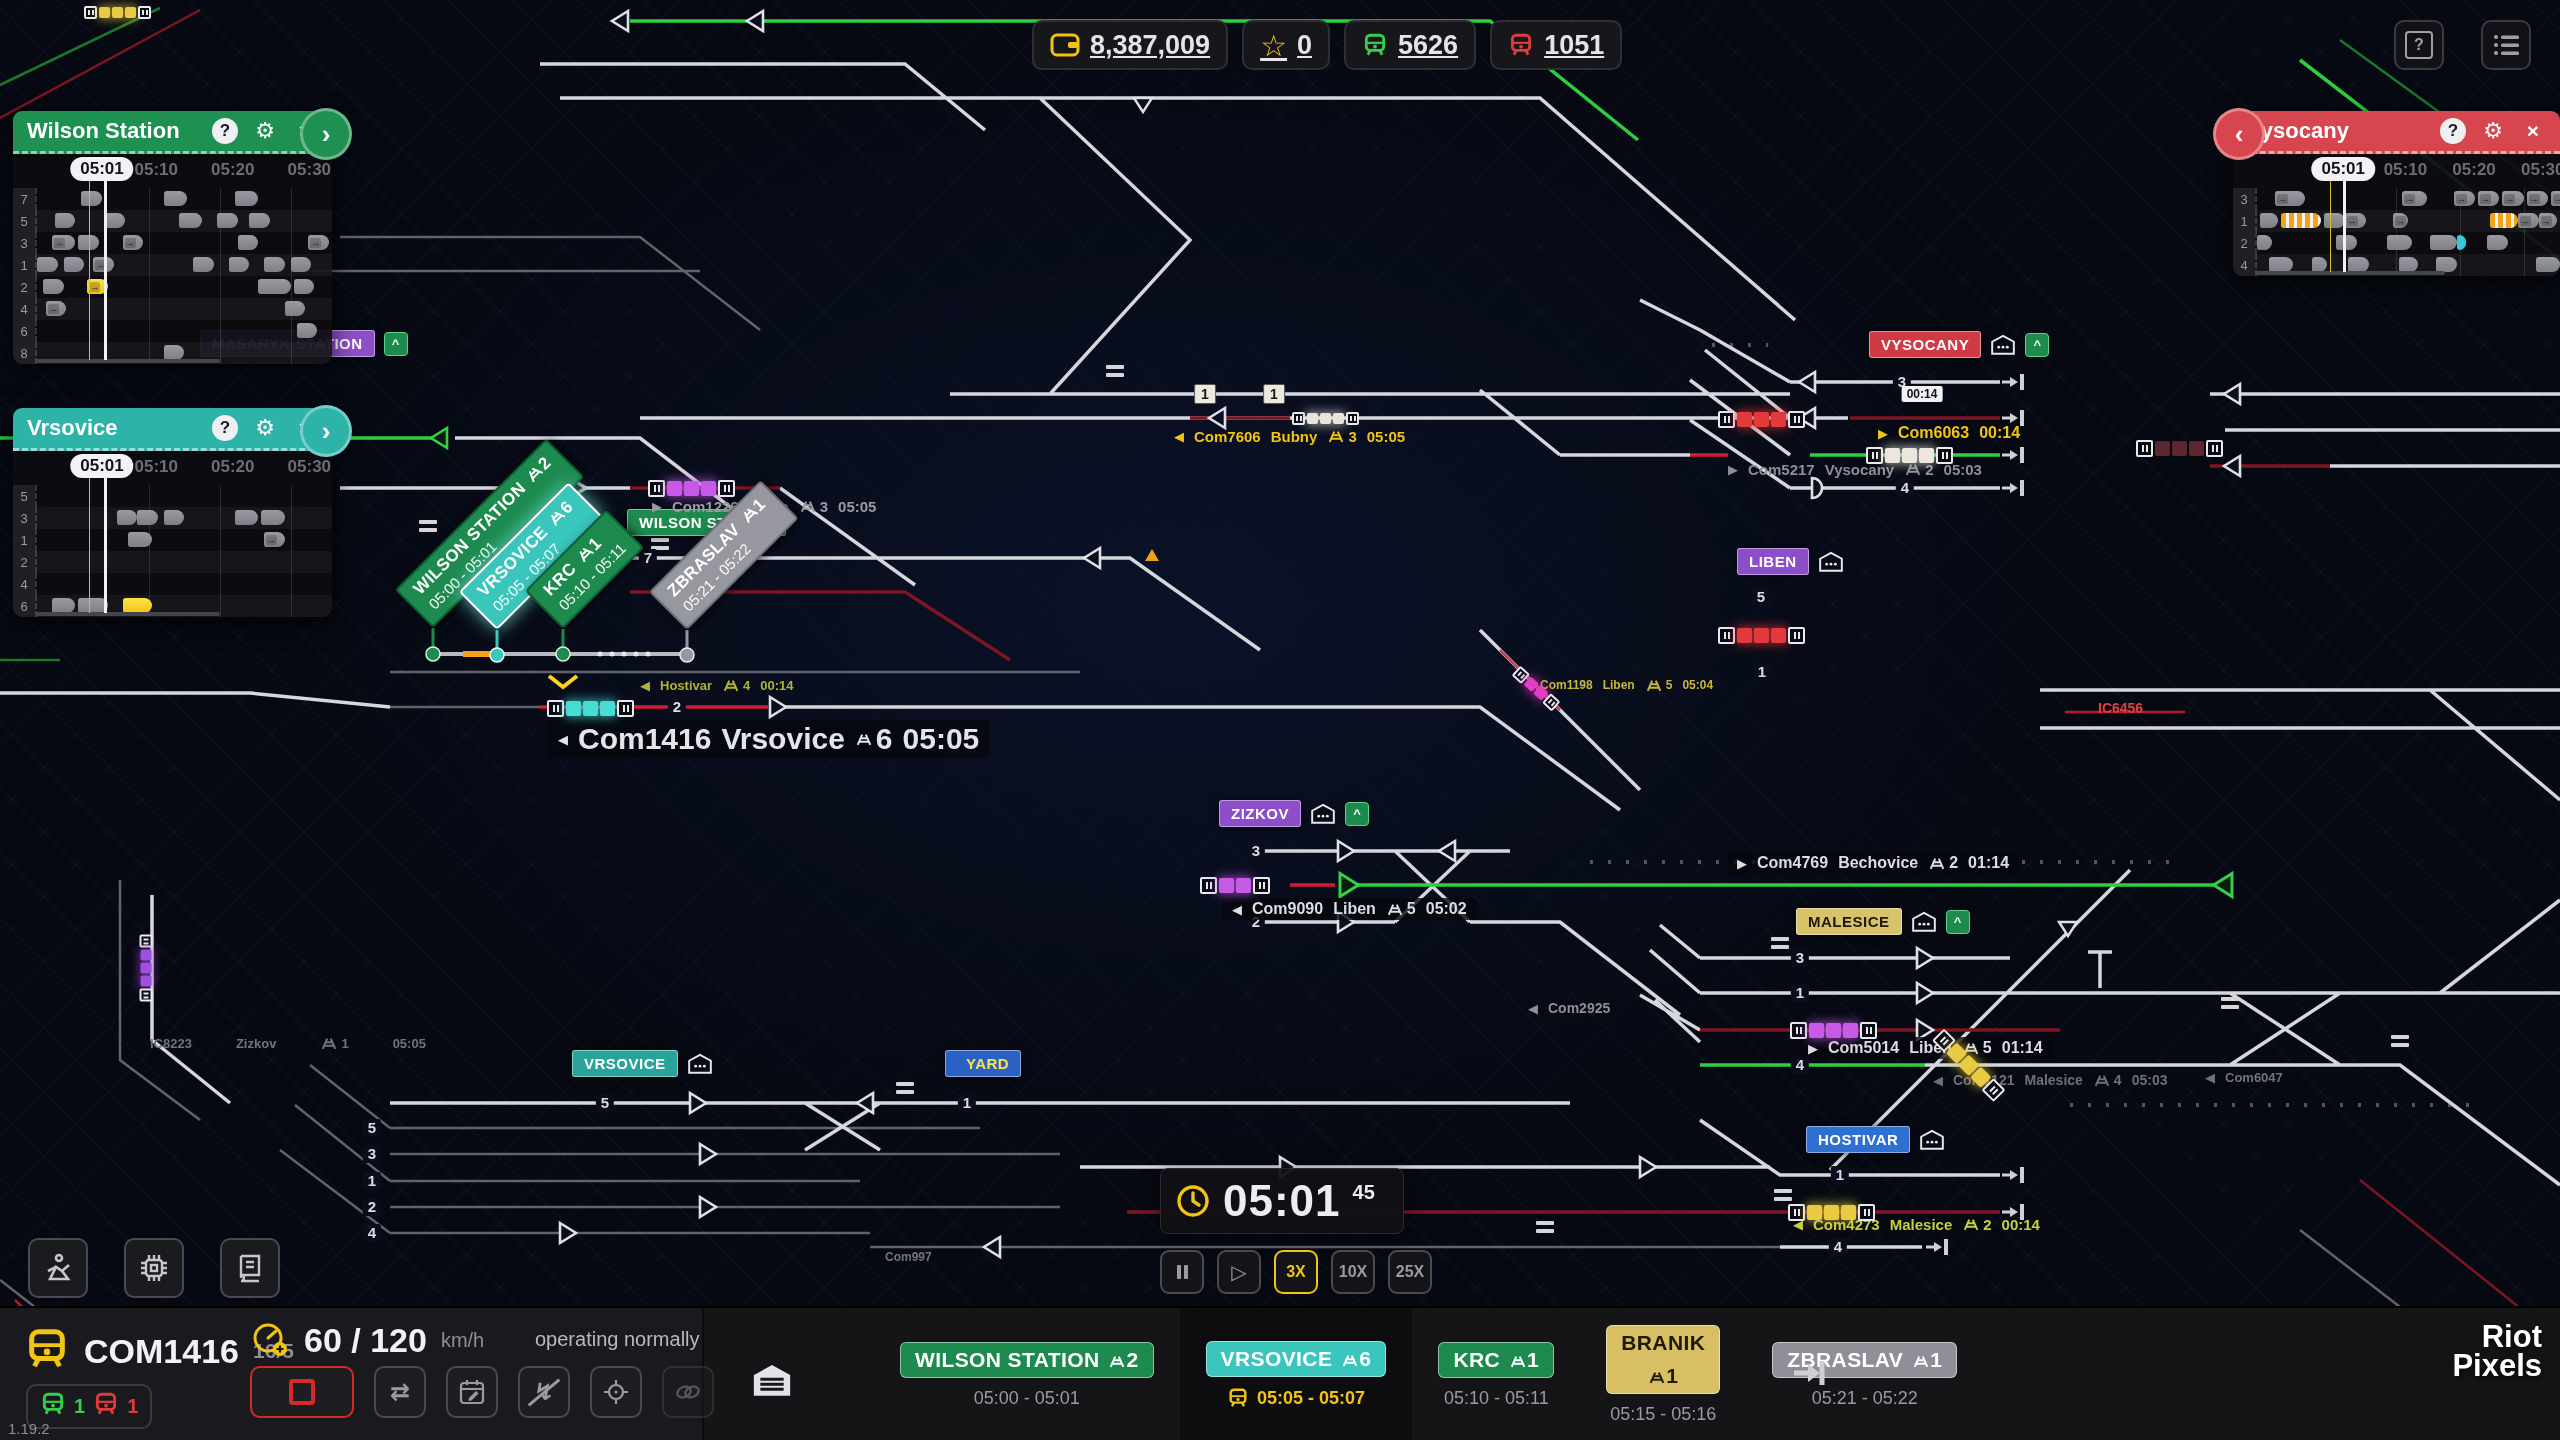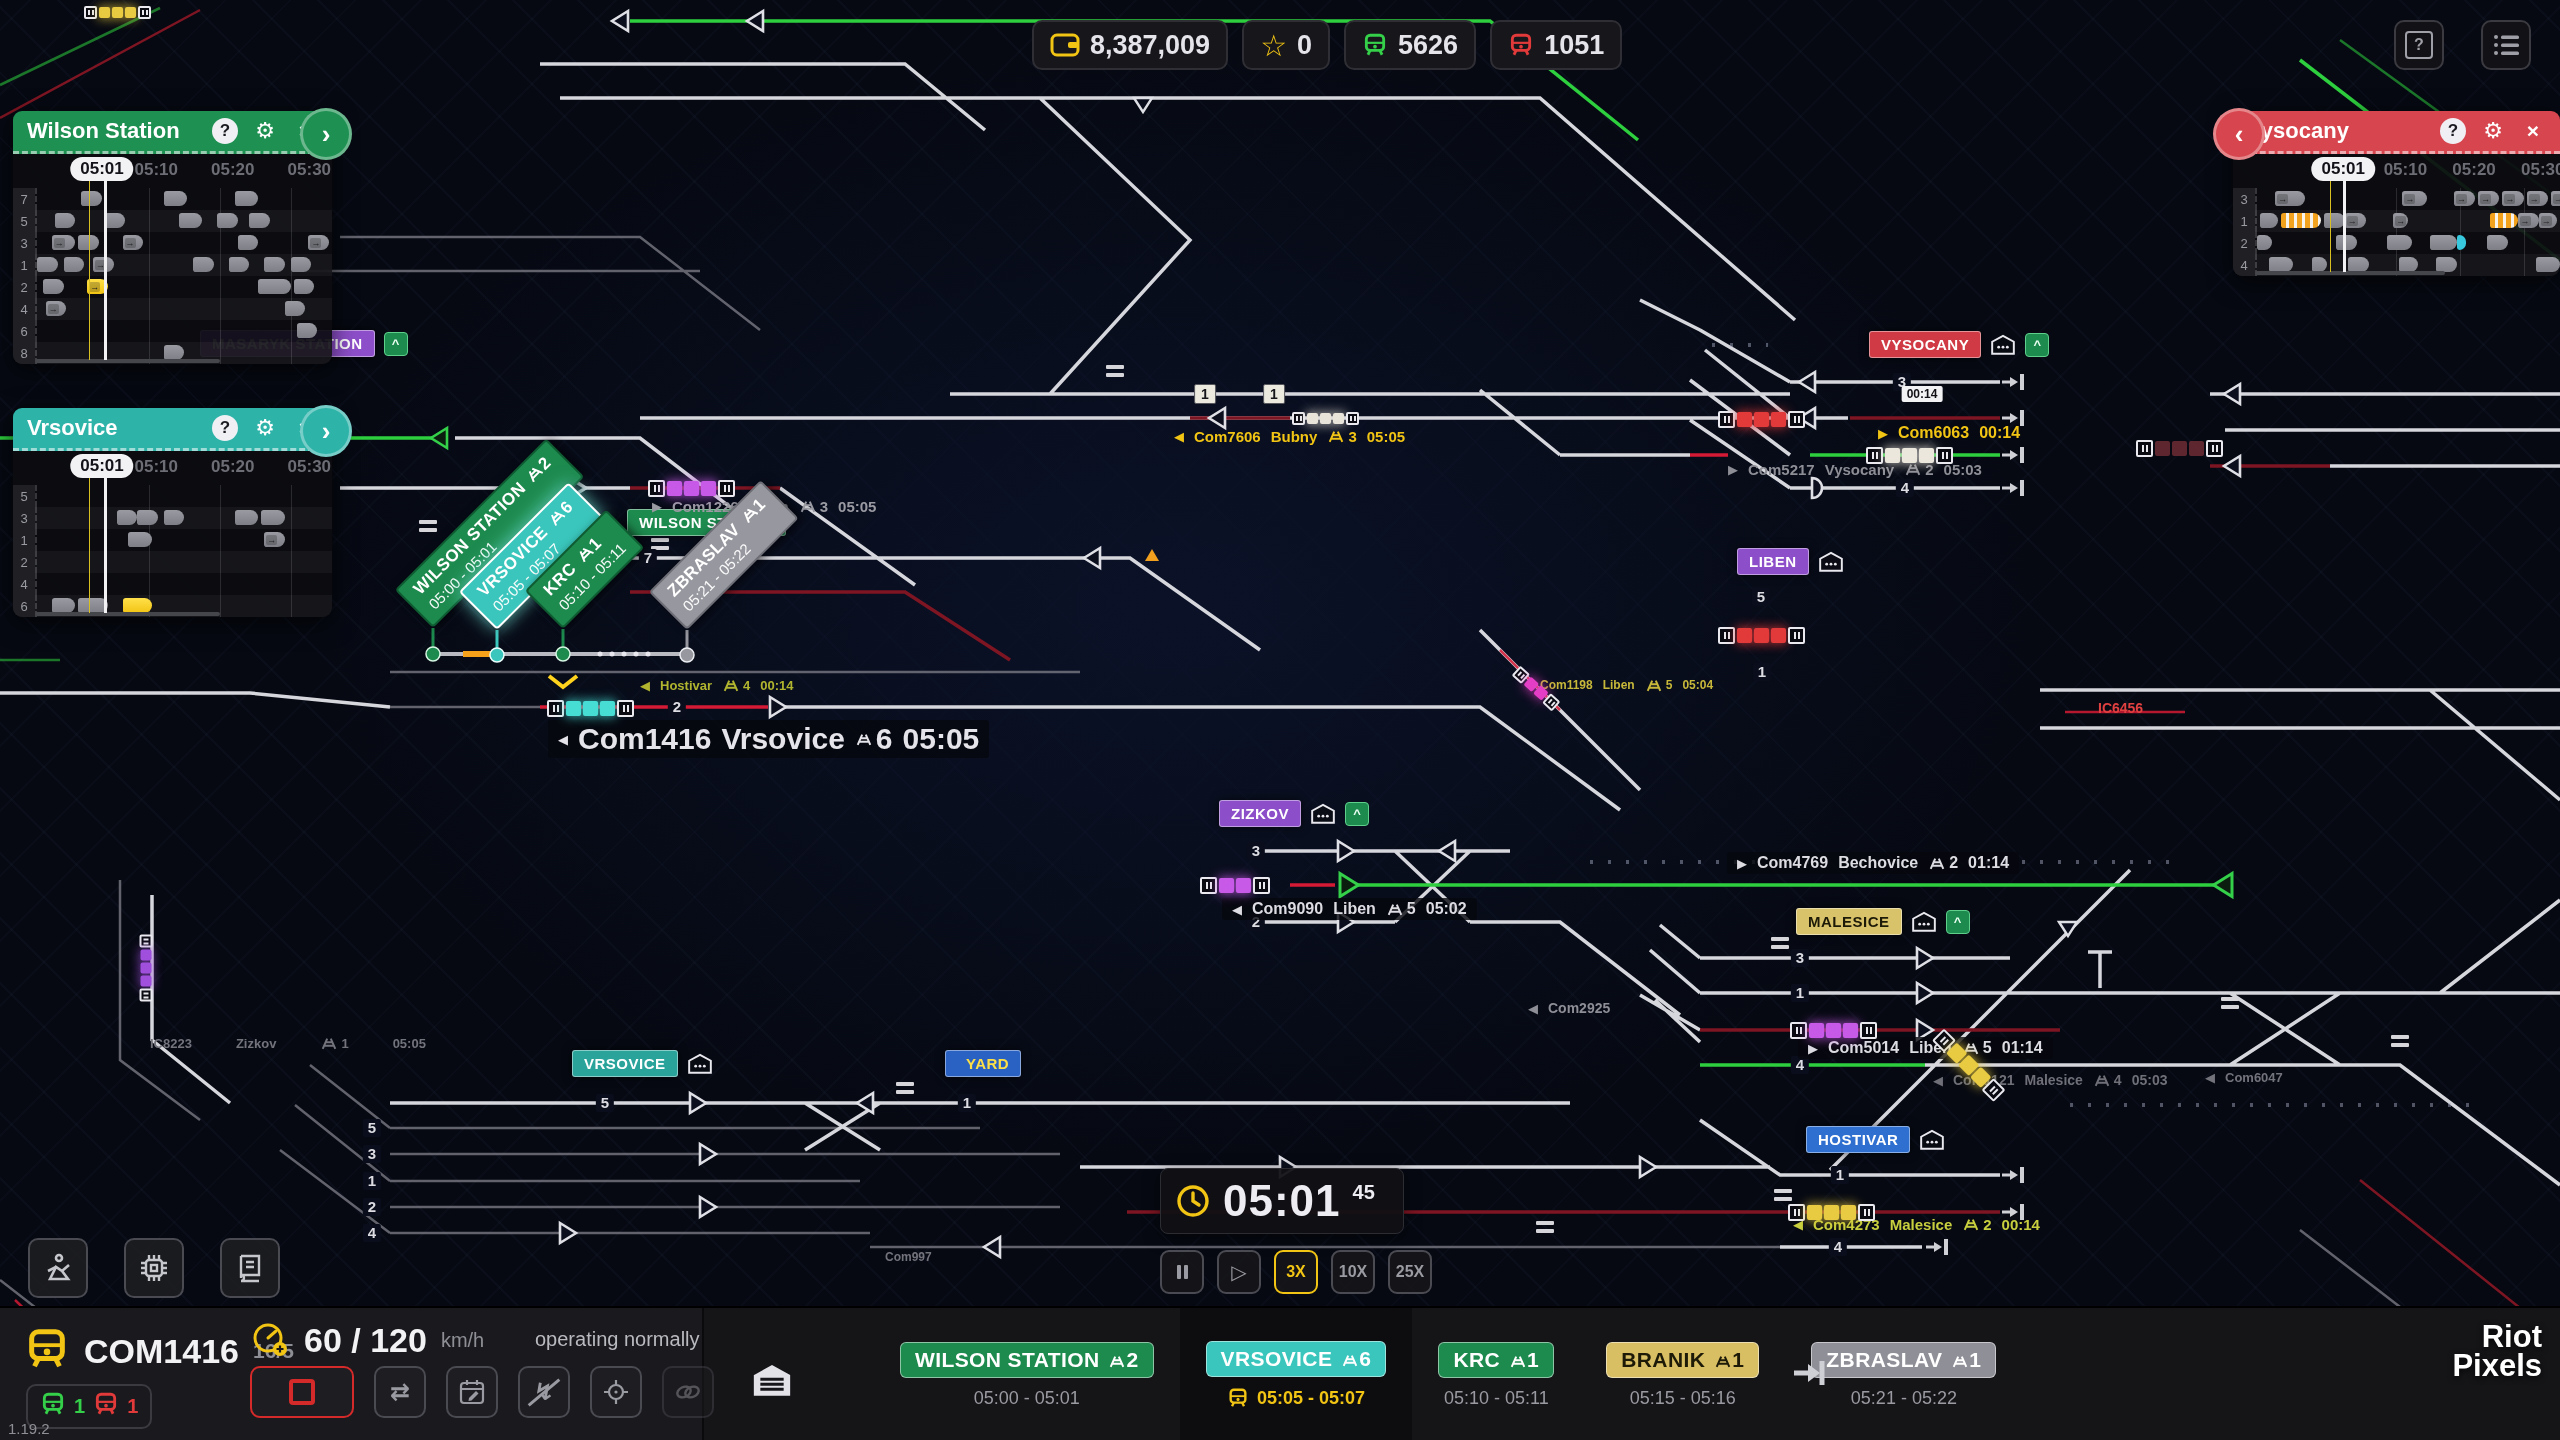--- a/index.html
+++ b/index.html
@@ -67,21 +67,21 @@
     background:linear-gradient(#9a9aa2,#7e7e86);display:flex;align-items:center;padding-left:2px;box-sizing:border-box;}
   .pblock .bi{font-size:9px;color:#222;background:rgba(20,20,24,.25);border-radius:2px;line-height:10px;padding:0 1px;}
   .pblock.y{background:linear-gradient(#ffe04a,#f2c414);}
   .pblock.o{background:repeating-linear-gradient(90deg,#f2a21c 0 5px,#f7f3ea 5px 8px);}
   .pblock.c{background:#37c8de;}
   .pgrid{position:absolute;top:0;bottom:0;width:1px;background:rgba(255,255,255,.13);}
   .pnow{position:absolute;width:3px;background:#f2f2f4;z-index:2;}
   .pnow.yel{width:1px;background:#d8c020;}
   .pscroll{position:absolute;left:22px;bottom:1px;height:4px;width:58%;background:#45454c;border-radius:2px;}
   
-  #res-bar{position:absolute;left:1032px;top:20px;display:flex;gap:14px;z-index:60;}
+  #res-bar{position:absolute;left:1032px;top:20px;display:flex;gap:14px;z-index:60;text-decoration:underline;}
   .res{height:46px;background:#17171b;border:2px solid #2e2e34;border-radius:10px;display:flex;
     align-items:center;gap:10px;padding:0 16px;font-size:27px;font-weight:bold;color:#e4e4ea;}
   .res .ic{display:flex;}
   #top-right{position:absolute;top:20px;left:2394px;display:flex;gap:37px;z-index:60;}
   .sq-btn{width:46px;height:46px;background:#121216;border:2px solid #3a3a40;border-radius:10px;
     display:flex;align-items:center;justify-content:center;color:#9f9fa8;}
   .qbox{width:24px;height:24px;border:2px solid #9f9fa8;border-radius:4px;font-size:16px;font-weight:bold;
     display:flex;align-items:center;justify-content:center;}
   
   #clock{position:absolute;left:1160px;top:1168px;width:244px;height:66px;z-index:60;
@@ -1335,21 +1335,21 @@
             <span>Krc</span>
             <span class="pi"><svg width="18" height="13" viewBox="0 0 20 14" style="vertical-align:-1px">
                 <path d="M3 13 L8 1.5 M12 1.5 L17 13 M4.2 9.5 H15.8 M6 5.5 H14" stroke="currentColor" stroke-width="2.2" fill="none"></path>
               </svg><span>1</span></span>
           </div>
           <div class="stop-time">
             <span>05:10 - 05:11</span>
           </div>
         </div>
         <div class="stop">
-          <div class="stop-badge" style="background: rgb(217, 191, 99); color: rgb(29, 26, 8);">
+          <div class="stop-badge" style="background: rgb(217, 191, 99); color: rgb(29, 26, 8); flex-direction: column;">
             <span>Branik</span>
             <span class="pi"><svg width="18" height="13" viewBox="0 0 20 14" style="vertical-align:-1px">
                 <path d="M3 13 L8 1.5 M12 1.5 L17 13 M4.2 9.5 H15.8 M6 5.5 H14" stroke="currentColor" stroke-width="2.2" fill="none"></path>
               </svg><span>1</span></span>
           </div>
           <div class="stop-time">
             <span>05:15 - 05:16</span>
           </div>
         </div>
         <div class="stop">

